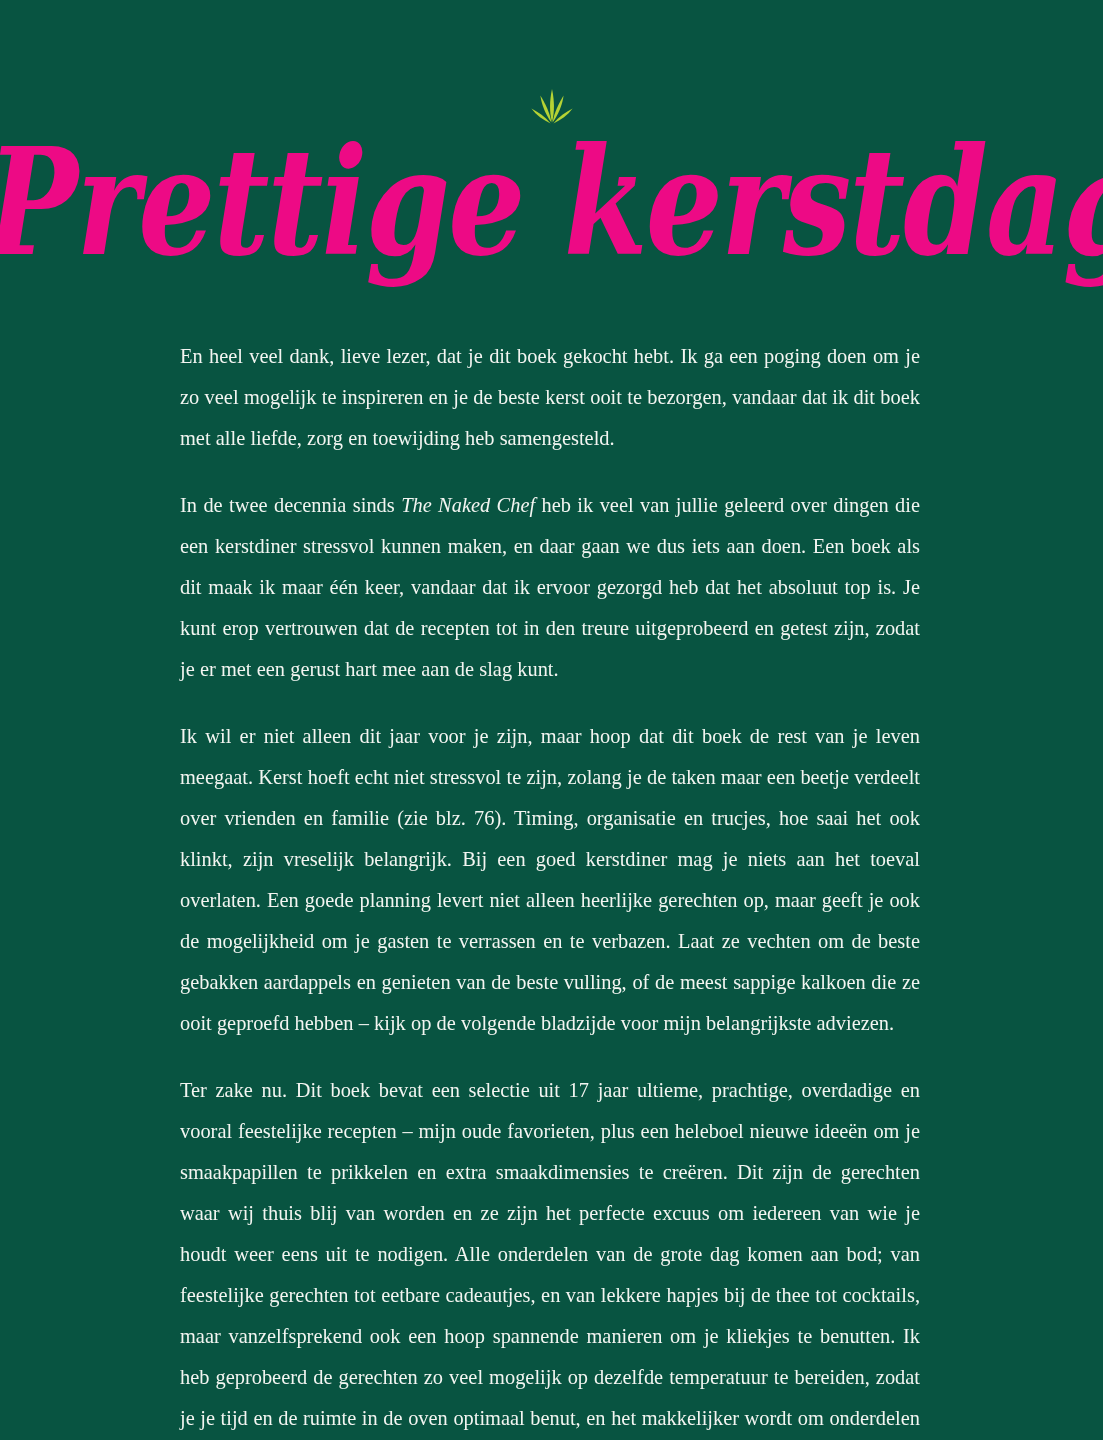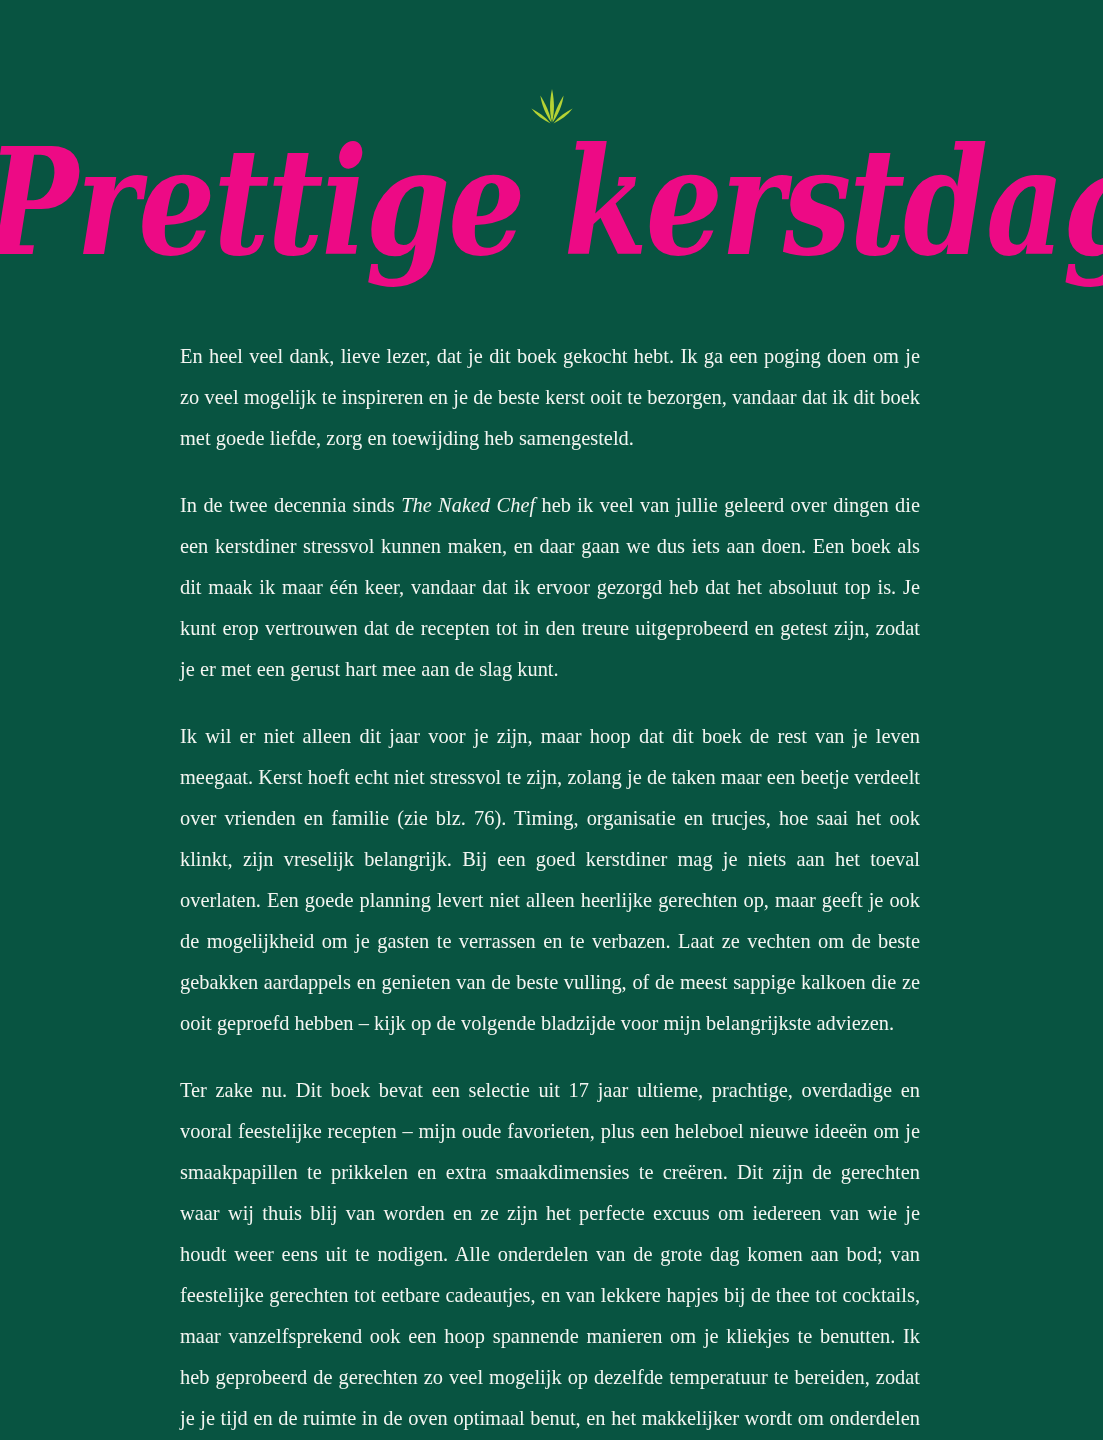--- a/index.html
+++ b/index.html
@@ -111,21 +111,21 @@
         <path d="M24.4 37.4 C29.8 30.8 36.6 26.4 43.6 22.6 C38.6 29.2 32 34.2 24.4 37.4 Z"></path>
       </g>
     </svg>
   </div>
 
   <div class="title-wrap">
     <span class="title">Prettige kerstdagen</span>
   </div>
 
   <div class="body-copy">
-    <p class="last-line-left">En heel veel dank, lieve lezer, dat je dit boek gekocht hebt. Ik ga een poging doen om je zo veel mogelijk te inspireren en je de beste kerst ooit te bezorgen, vandaar dat ik dit boek met goede liefde, zorg en toewijding heb samengesteld.</p>
+    <p class="last-line-left">En heel veel dank, lieve lezer, dat je dit boek gekocht hebt. Ik ga een poging doen om je zo veel mogelijk te inspireren en je de beste kerst ooit te bezorgen, vandaar dat ik dit boek met alle liefde, zorg en toewijding heb samengesteld.</p>
 
     <p class="last-line-left"><span>In de twee decennia sinds </span><em>The Naked Chef</em><span> heb ik veel van jullie geleerd over dingen die een kerstdiner stressvol kunnen maken, en daar gaan we dus iets aan doen. Een boek als dit maak ik maar één keer, vandaar dat ik ervoor gezorgd heb dat het absoluut top is. Je kunt erop vertrouwen dat de recepten tot in den treure uitgeprobeerd en getest zijn, zodat je er met een gerust hart mee aan de slag kunt.</span></p>
 
     <p class="last-line-left">Ik wil er niet alleen dit jaar voor je zijn, maar hoop dat dit boek de rest van je leven meegaat. Kerst hoeft echt niet stressvol te zijn, zolang je de taken maar een beetje verdeelt over vrienden en familie (zie blz. 76). Timing, organisatie en trucjes, hoe saai het ook klinkt, zijn vreselijk belangrijk. Bij een goed kerstdiner mag je niets aan het toeval overlaten. Een goede planning levert niet alleen heerlijke gerechten op, maar geeft je ook de mogelijkheid om je gasten te verrassen en te verbazen. Laat ze vechten om de beste gebakken aardappels en genieten van de beste vulling, of de meest sappige kalkoen die ze ooit geproefd hebben – kijk op de volgende bladzijde voor mijn belangrijkste adviezen.</p>
 
     <p class="last-line-left">Ter zake nu. Dit boek bevat een selectie uit 17 jaar ultieme, prachtige, overdadige en vooral feestelijke recepten – mijn oude favorieten, plus een heleboel nieuwe ideeën om je smaakpapillen te prikkelen en extra smaakdimensies te creëren. Dit zijn de gerechten waar wij thuis blij van worden en ze zijn het perfecte excuus om iedereen van wie je houdt weer eens uit te nodigen. Alle onderdelen van de grote dag komen aan bod; van feestelijke gerechten tot eetbare cadeautjes, en van lekkere hapjes bij de thee tot cocktails, maar vanzelfsprekend ook een hoop spannende manieren om je kliekjes te benutten. Ik heb geprobeerd de gerechten zo veel mogelijk op dezelfde temperatuur te bereiden, zodat je je tijd en de ruimte in de oven optimaal benut, en het makkelijker wordt om onderdelen te mixen en matchen om je eigen perfecte kerstdiner samen te stellen.</p>
 
   </div>
 
 </div>

